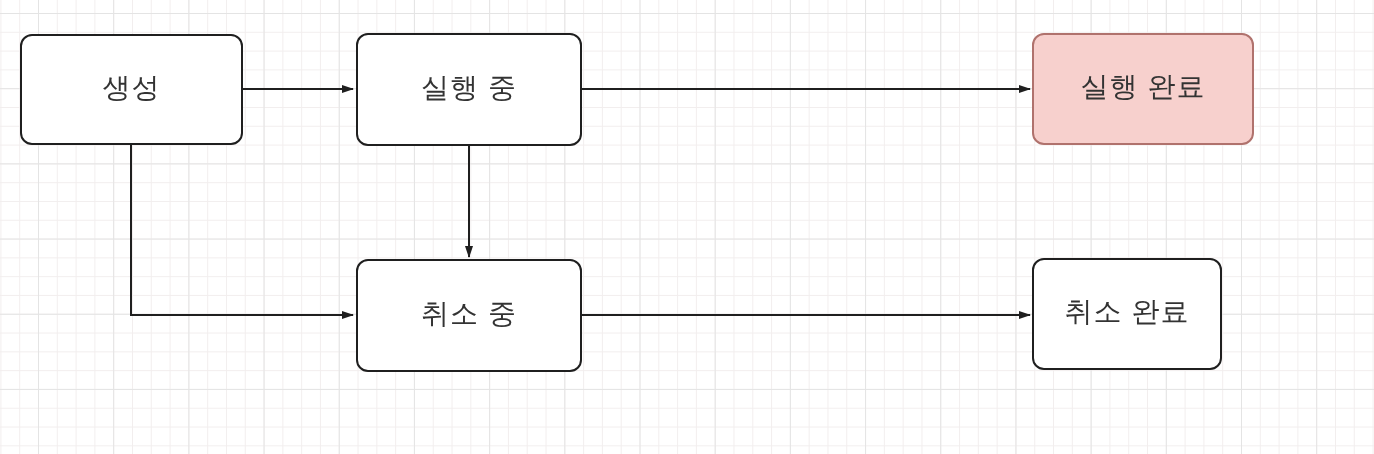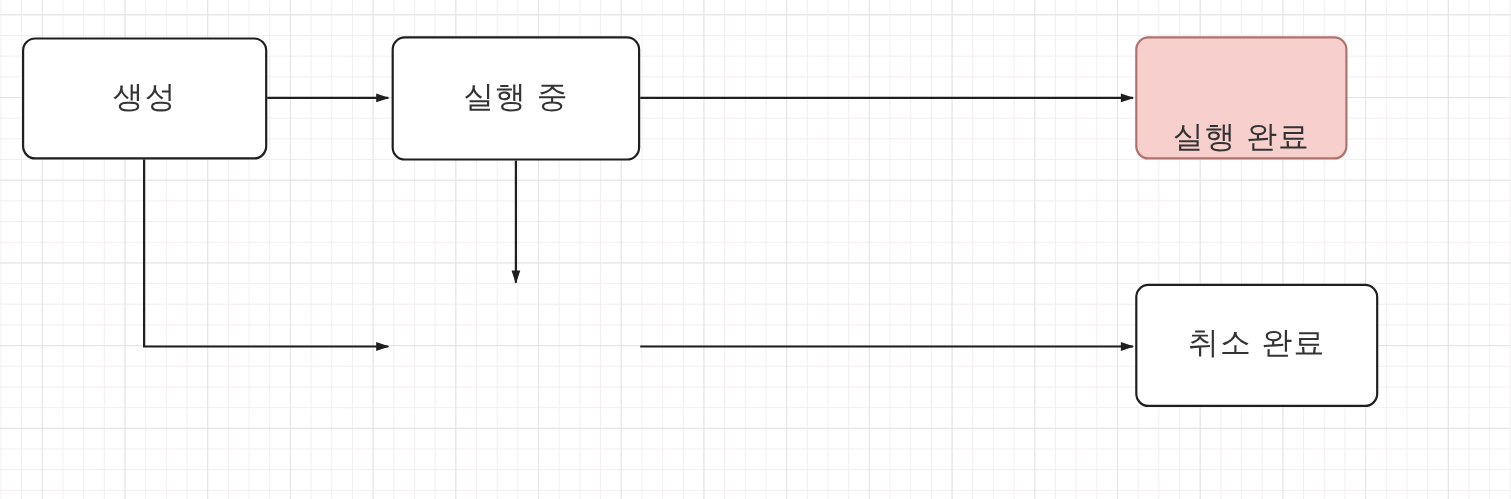--- a/index.html
+++ b/index.html
@@ -48,23 +48,23 @@
   .node-label {
     font-size: 28px;
     letter-spacing: 1px;
     color: #333333;
     white-space: nowrap;
     line-height: 1;
     padding-bottom: 4px;
   }
   .node-created        { left: 20px;   top: 34px;  width: 223px; height: 111px; }
   .node-running        { left: 356px;  top: 33px;  width: 226px; height: 113px; }
-  .node-exec-complete  { left: 1032px; top: 33px;  width: 193px; height: 112px; align-items: flex-end; }
+  .node-exec-complete  { left: 1032px; top: 33px;  width: 222px; height: 112px; }
   .node-cancelling     { left: 356px;  top: 259px; width: 226px; height: 113px; }
-  .node-cancel-complete{ left: 1032px; top: 258px; width: 221px; height: 112px; }
+  .node-cancel-complete{ left: 1032px; top: 258px; width: 190px; height: 112px; }
 </style>
 </head>
 <body>
 
 <div class="canvas">
 
   <svg class="edges" viewBox="0 0 1374 454" xmlns="http://www.w3.org/2000/svg">
     <defs>
       <marker id="arrow" viewBox="0 0 14 14" refX="12" refY="7" markerWidth="14" markerHeight="14" markerUnits="userSpaceOnUse" orient="auto">
         <path d="M1,3 L13,7 L1,11 Z" fill="var(--edge-color, #1f1f1f)"></path>
@@ -82,18 +82,21 @@
   </div>
 
   <div class="node node-running" style="background-color: rgb(255, 255, 255); border-color: rgb(31, 31, 31); color: rgb(51, 51, 51);">
     <span class="node-label">실행 중</span>
   </div>
 
   <div class="node node-exec-complete" style="background-color: rgb(247, 208, 205); border-color: rgb(176, 114, 109); color: rgb(51, 51, 51);">
     <span class="node-label">실행 완료</span>
   </div>
 
+  <div class="node node-cancelling" style="background-color: rgb(255, 255, 255); border-color: rgb(31, 31, 31); color: rgb(51, 51, 51);">
+    <span class="node-label">취소 중</span>
+  </div>
 
   <div class="node node-cancel-complete" style="background-color: rgb(255, 255, 255); border-color: rgb(31, 31, 31); color: rgb(51, 51, 51);">
     <span class="node-label">취소 완료</span>
   </div>
 
 </div>
 
 </body></html>

